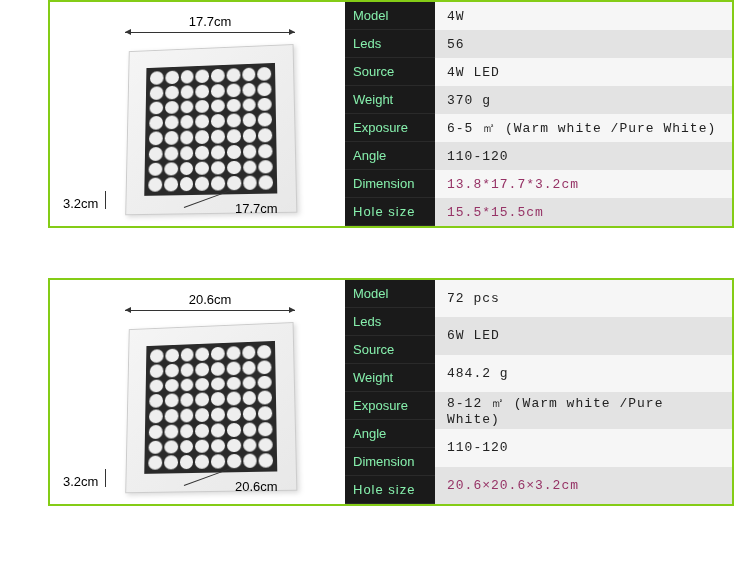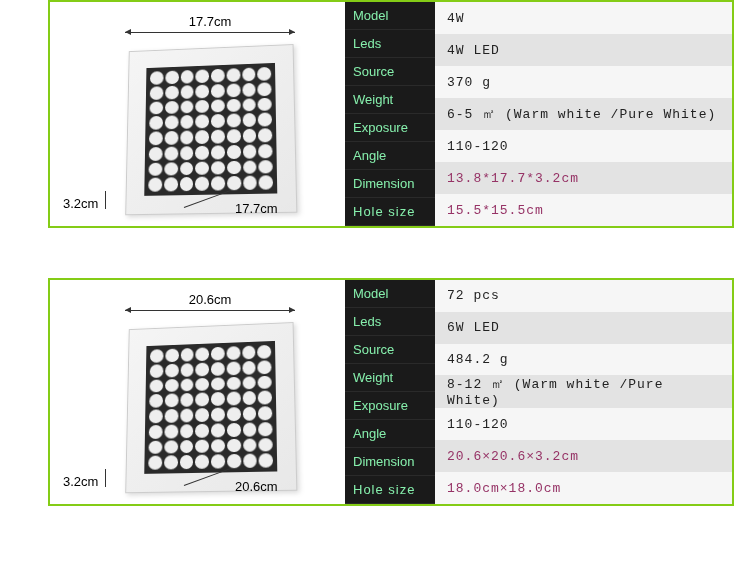--- a/index.html
+++ b/index.html
@@ -238,20 +238,21 @@
       <div>Leds</div>
       <div>Source</div>
       <div>Weight</div>
       <div>Exposure</div>
       <div>Angle</div>
       <div>Dimension</div>
       <div class="hole">Hole size</div>
     </div>
     <div class="values">
       <div>4W</div>
+      <div>56</div>
       <div>4W LED</div>
       <div>370 g</div>
       <div>6-5 ㎡  (Warm white /Pure White)</div>
       <div>110-120</div>
       <div class="hl">13.8*17.7*3.2cm</div>
       <div class="hl">15.5*15.5cm</div>
     </div>
   </div>
 </div>
 
@@ -342,16 +343,15 @@
       <div>Dimension</div>
       <div class="hole">Hole size</div>
     </div>
     <div class="values">
       <div>72 pcs</div>
       <div>6W LED</div>
       <div>484.2 g</div>
       <div>8-12 ㎡  (Warm white /Pure White)</div>
       <div>110-120</div>
       <div class="hl">20.6×20.6×3.2cm</div>
-      <div class="hl">18.0cm×18.0cm</div>
     </div>
   </div>
 </div>
 
 </body></html>

